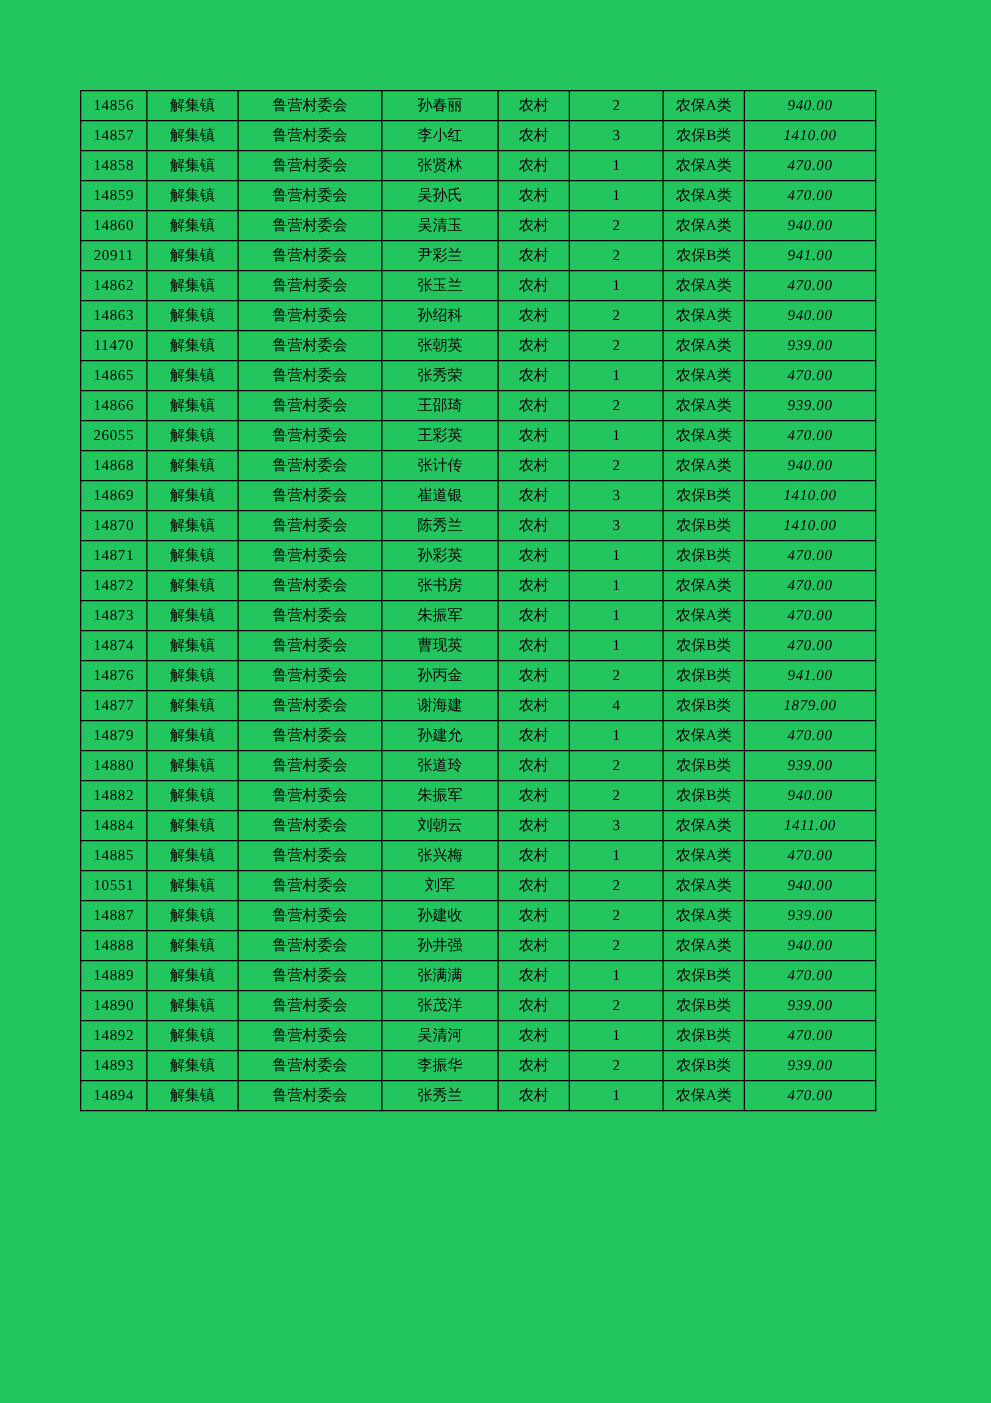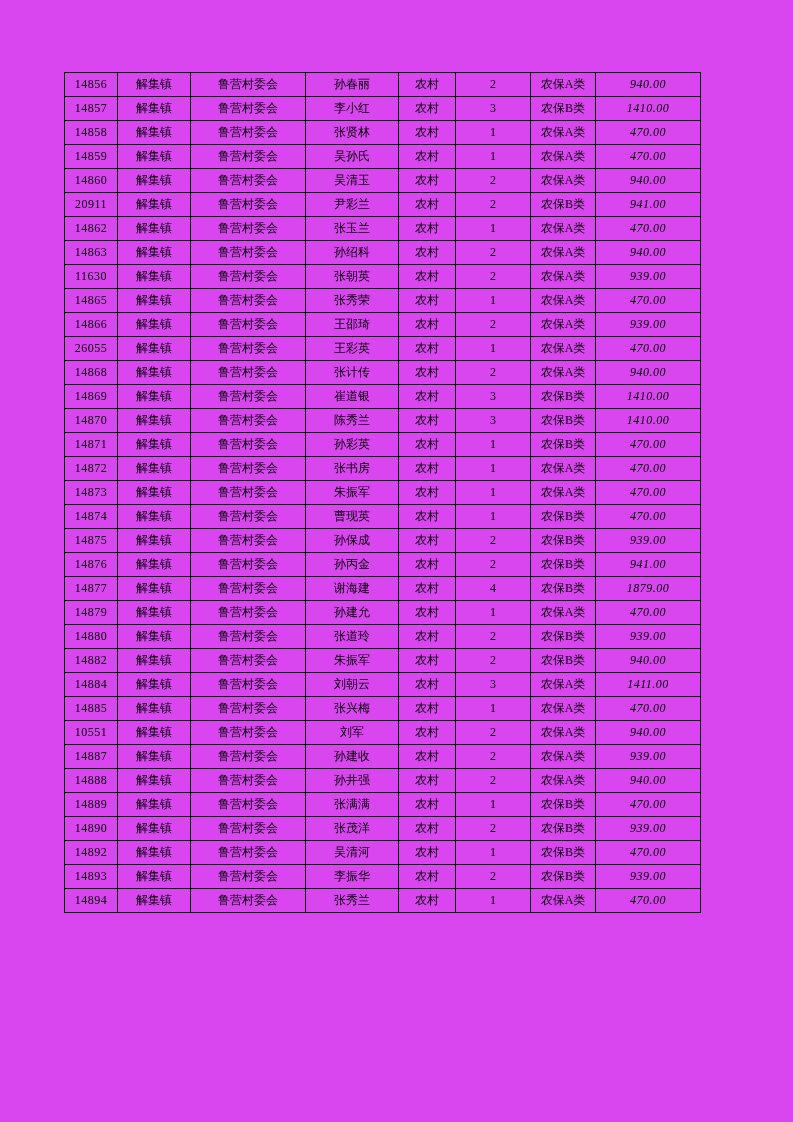--- a/index.html
+++ b/index.html
@@ -13,21 +13,21 @@
     position: relative;
     font-family: "Liberation Serif", "DejaVu Serif", serif;
     color: #000000;
   }
   .page {
     position: absolute;
     left: 0;
     top: 0;
     width: 793px;
     height: 1122px;
-    background: #d946ef;
+    background: #22c55e;
   }
   table.roster {
     position: absolute;
     left: 64px;
     top: 72px;
     width: 636px;
     border-collapse: collapse;
     table-layout: fixed;
   }
   table.roster td {
@@ -140,21 +140,21 @@
           <td class="col-serial">14863</td>
           <td class="">解集镇</td>
           <td class="">鲁营村委会</td>
           <td class="">孙绍科</td>
           <td class="">农村</td>
           <td class="">2</td>
           <td class="">农保A类</td>
           <td class="col-amount">940.00</td>
         </tr>
         <tr>
-          <td class="col-serial">11630</td>
+          <td class="col-serial">11470</td>
           <td class="">解集镇</td>
           <td class="">鲁营村委会</td>
           <td class="">张朝英</td>
           <td class="">农村</td>
           <td class="">2</td>
           <td class="">农保A类</td>
           <td class="col-amount">939.00</td>
         </tr>
         <tr>
           <td class="col-serial">14865</td>
@@ -248,30 +248,20 @@
         </tr>
         <tr>
           <td class="col-serial">14874</td>
           <td class="">解集镇</td>
           <td class="">鲁营村委会</td>
           <td class="">曹现英</td>
           <td class="">农村</td>
           <td class="">1</td>
           <td class="">农保B类</td>
           <td class="col-amount">470.00</td>
-        </tr>
-        <tr>
-          <td class="col-serial">14875</td>
-          <td class="">解集镇</td>
-          <td class="">鲁营村委会</td>
-          <td class="">孙保成</td>
-          <td class="">农村</td>
-          <td class="">2</td>
-          <td class="">农保B类</td>
-          <td class="col-amount">939.00</td>
         </tr>
         <tr>
           <td class="col-serial">14876</td>
           <td class="">解集镇</td>
           <td class="">鲁营村委会</td>
           <td class="">孙丙金</td>
           <td class="">农村</td>
           <td class="">2</td>
           <td class="">农保B类</td>
           <td class="col-amount">941.00</td>

